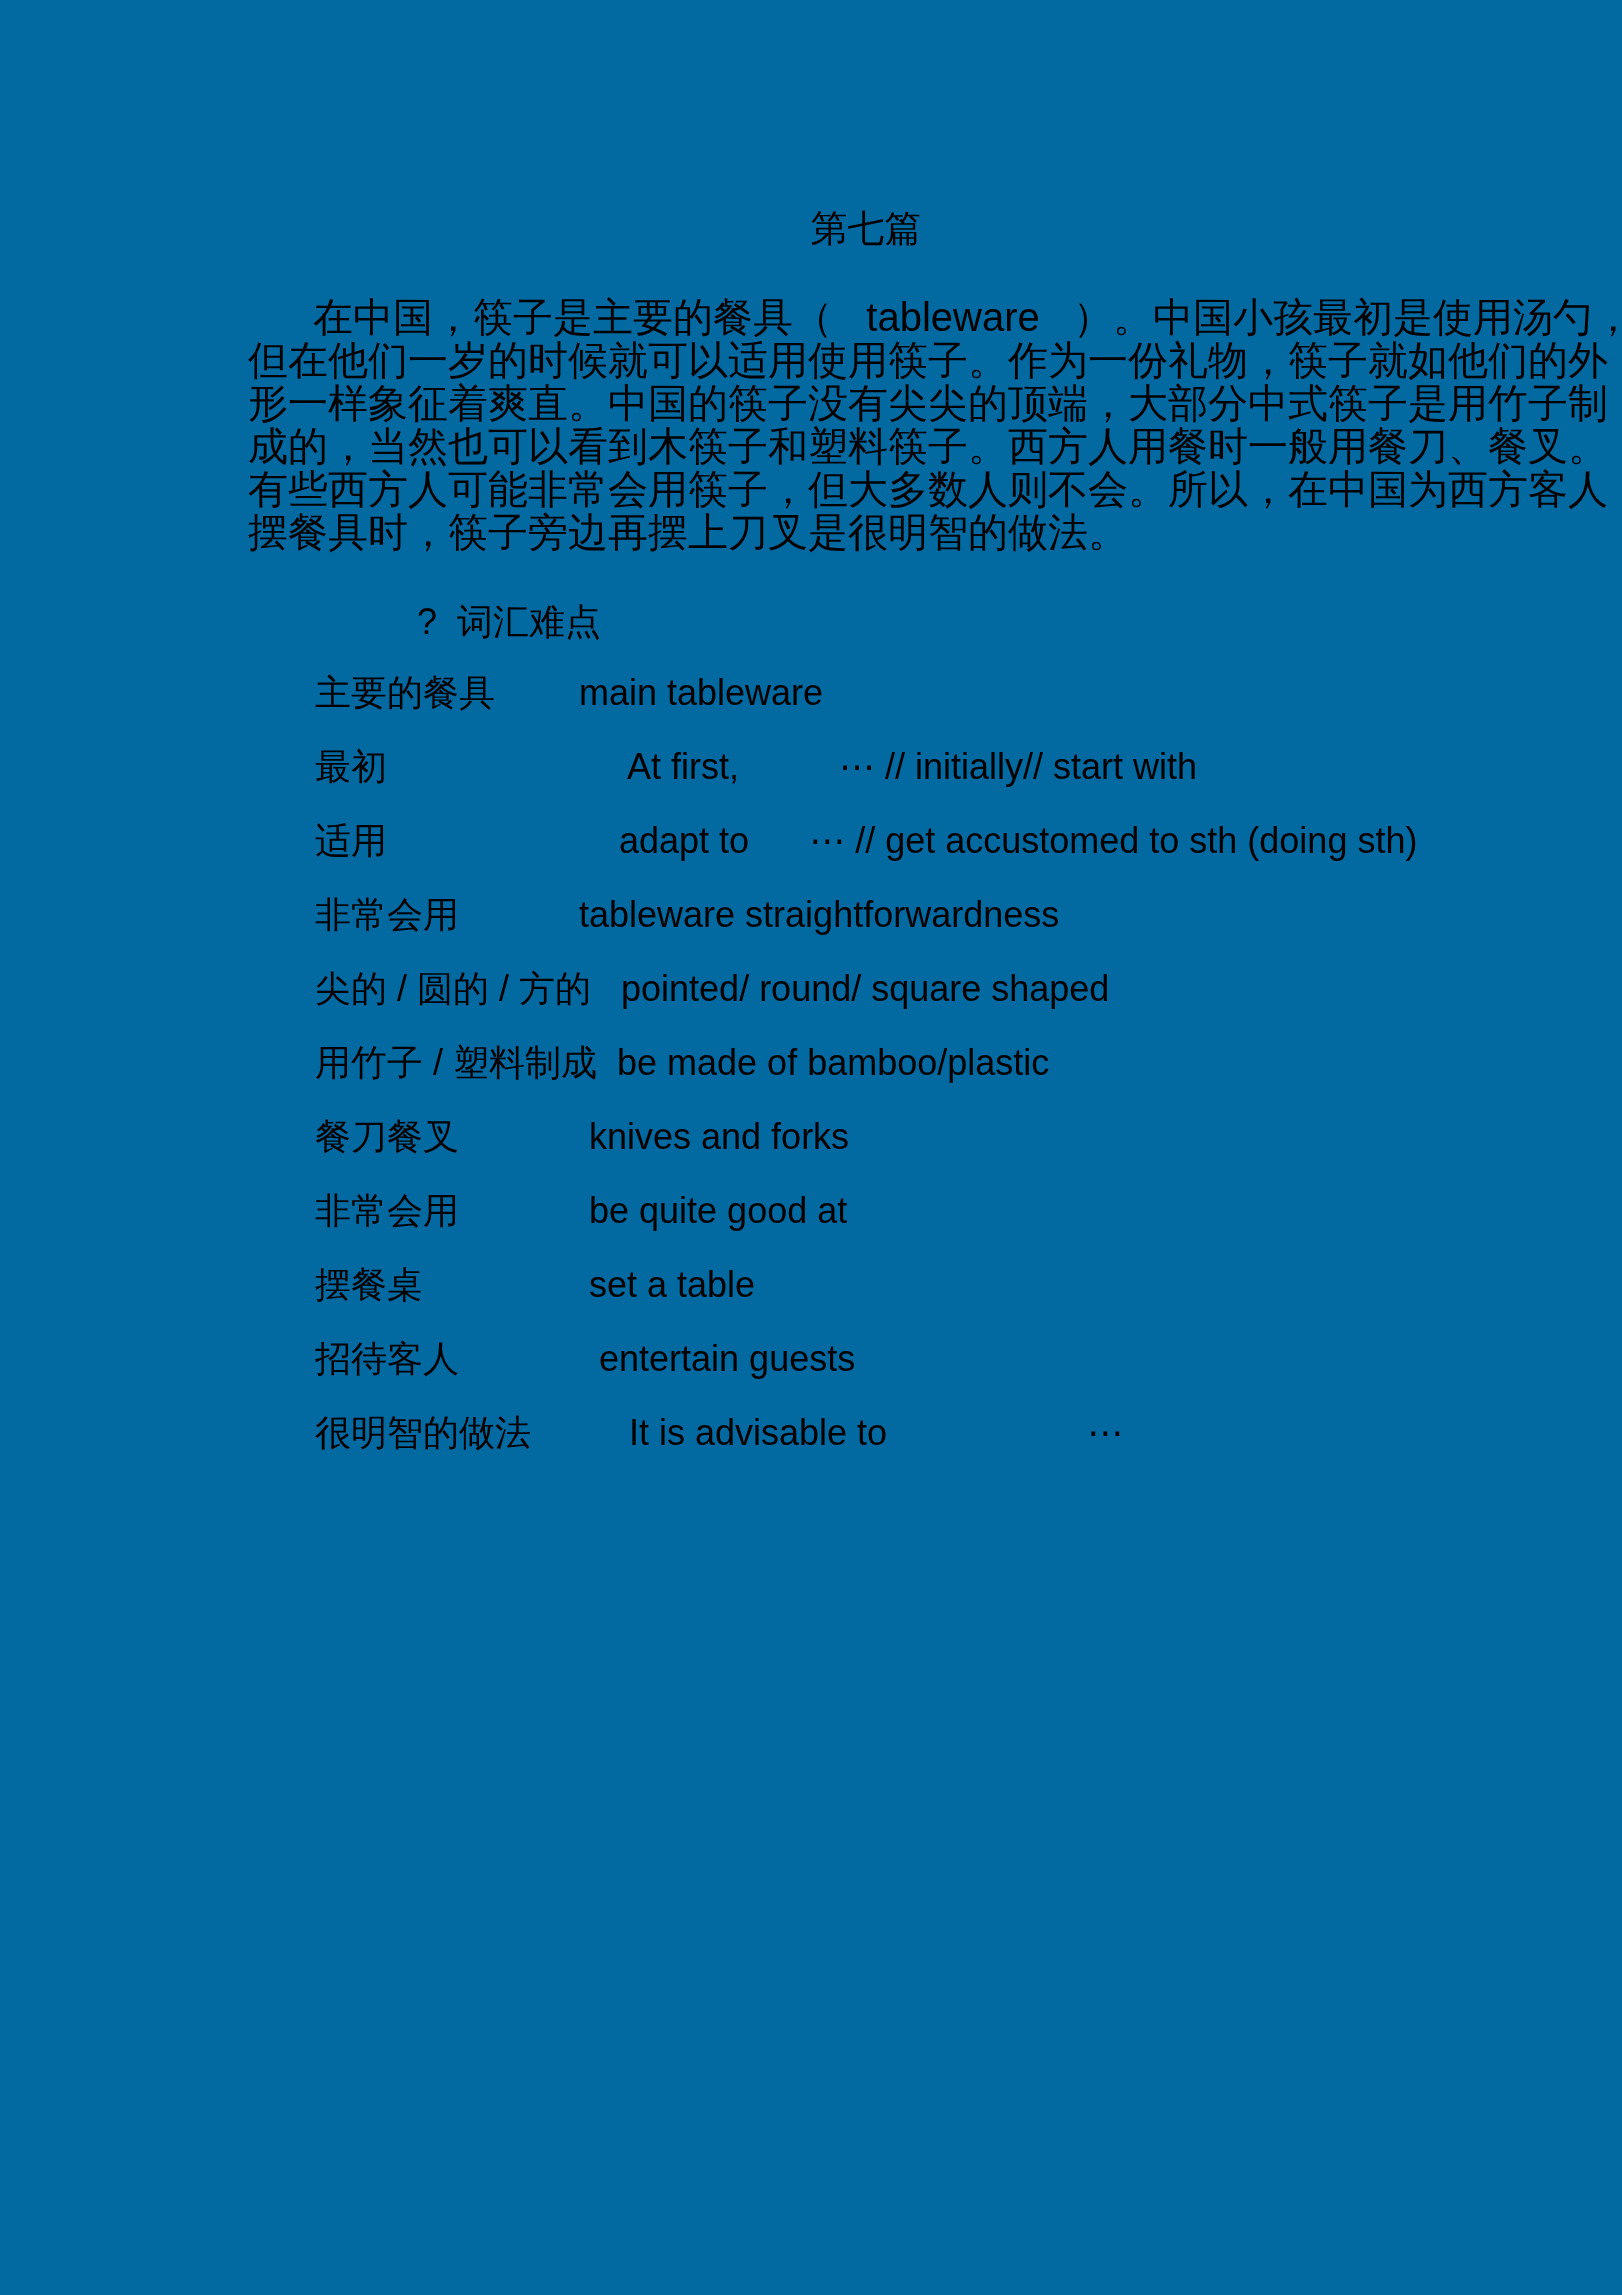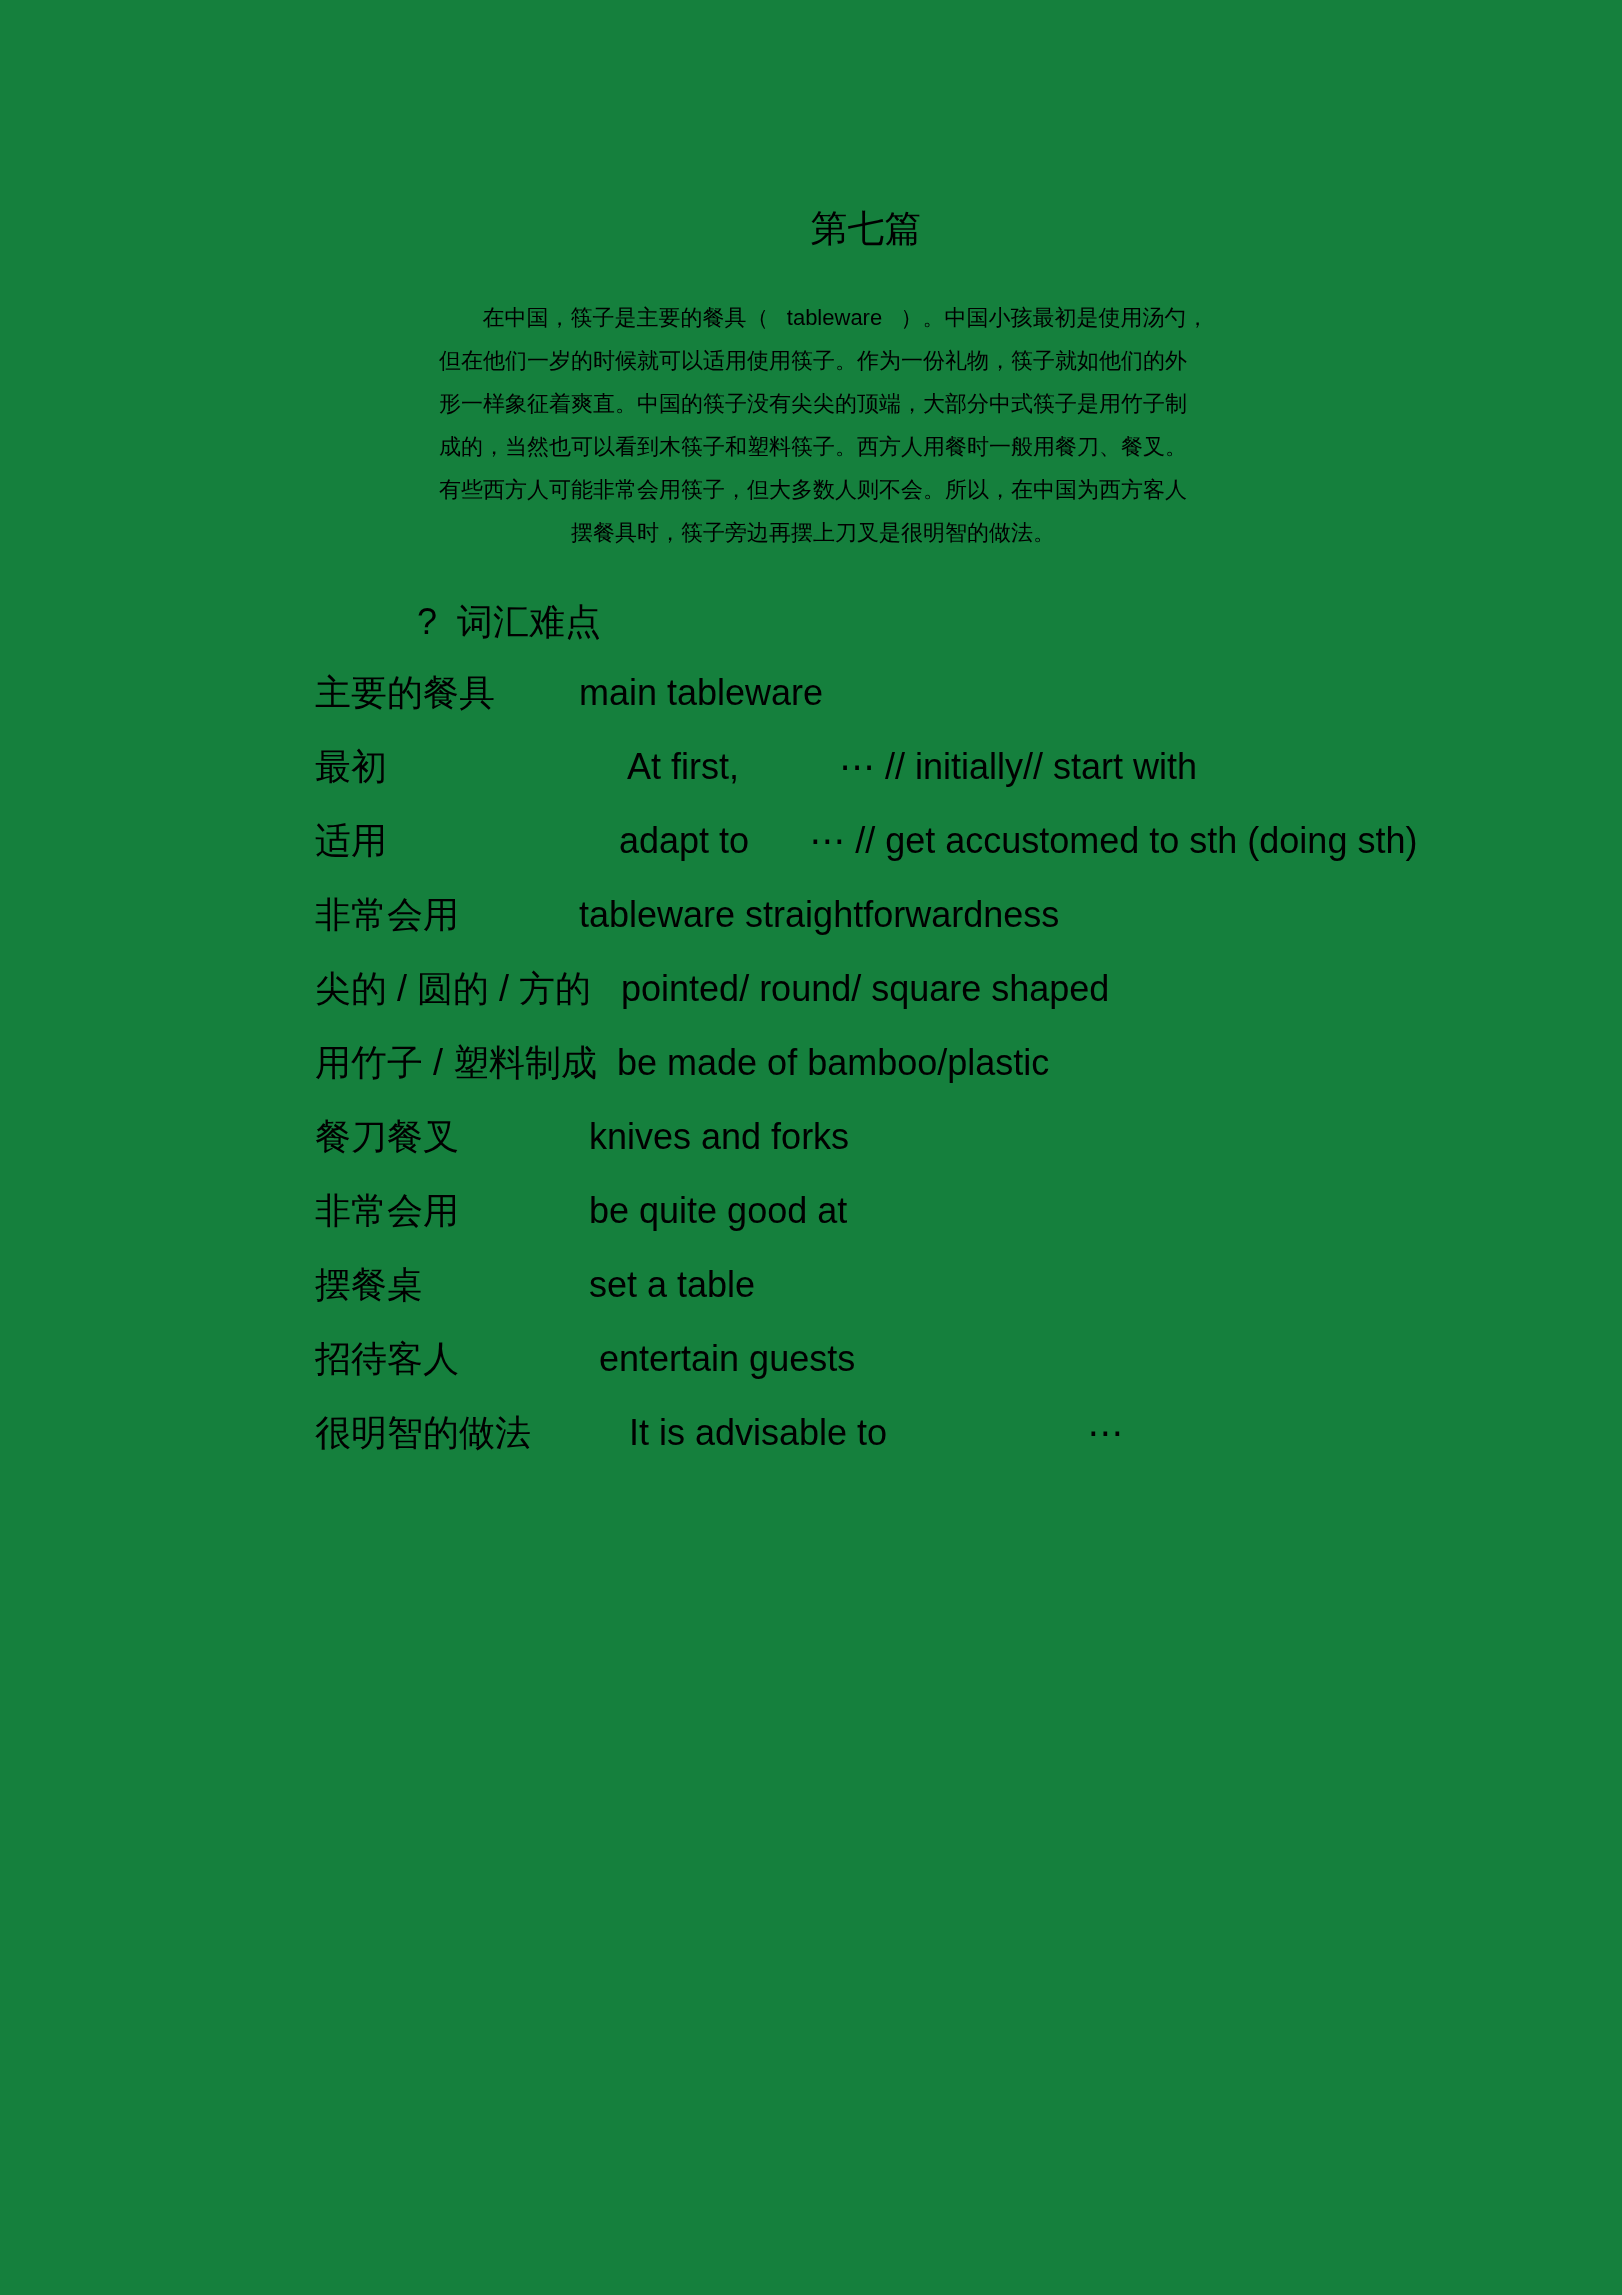--- a/index.html
+++ b/index.html
@@ -12,37 +12,36 @@
     height: 2295px;
     color: #000000;
     font-family: "Liberation Sans", "DejaVu Sans", sans-serif;
     overflow: hidden;
   }
   .page {
     box-sizing: border-box;
     width: 1622px;
     height: 2295px;
     padding: 0 244px 0 248px;
-    background: #15803d;
+    background: #0369a1;
   }
   .doc-title {
     margin: 0;
     padding-top: 208px;
     padding-left: 106px;      
     font-size: 37px;
     font-weight: 400;
     line-height: 42px;
     text-align: center;
     white-space: pre;
   }
   .para {
     margin-top: 46px;
-    font-size: 22px;
+    font-size: 40px;
     line-height: 43px;
-    text-align: center;
   }
   .para-line {
     white-space: pre;
   }
   .para-line:first-child {
     text-indent: 65px;        
   }
   .vocab-heading {
     margin-top: 46px;
     margin-left: 169px;

